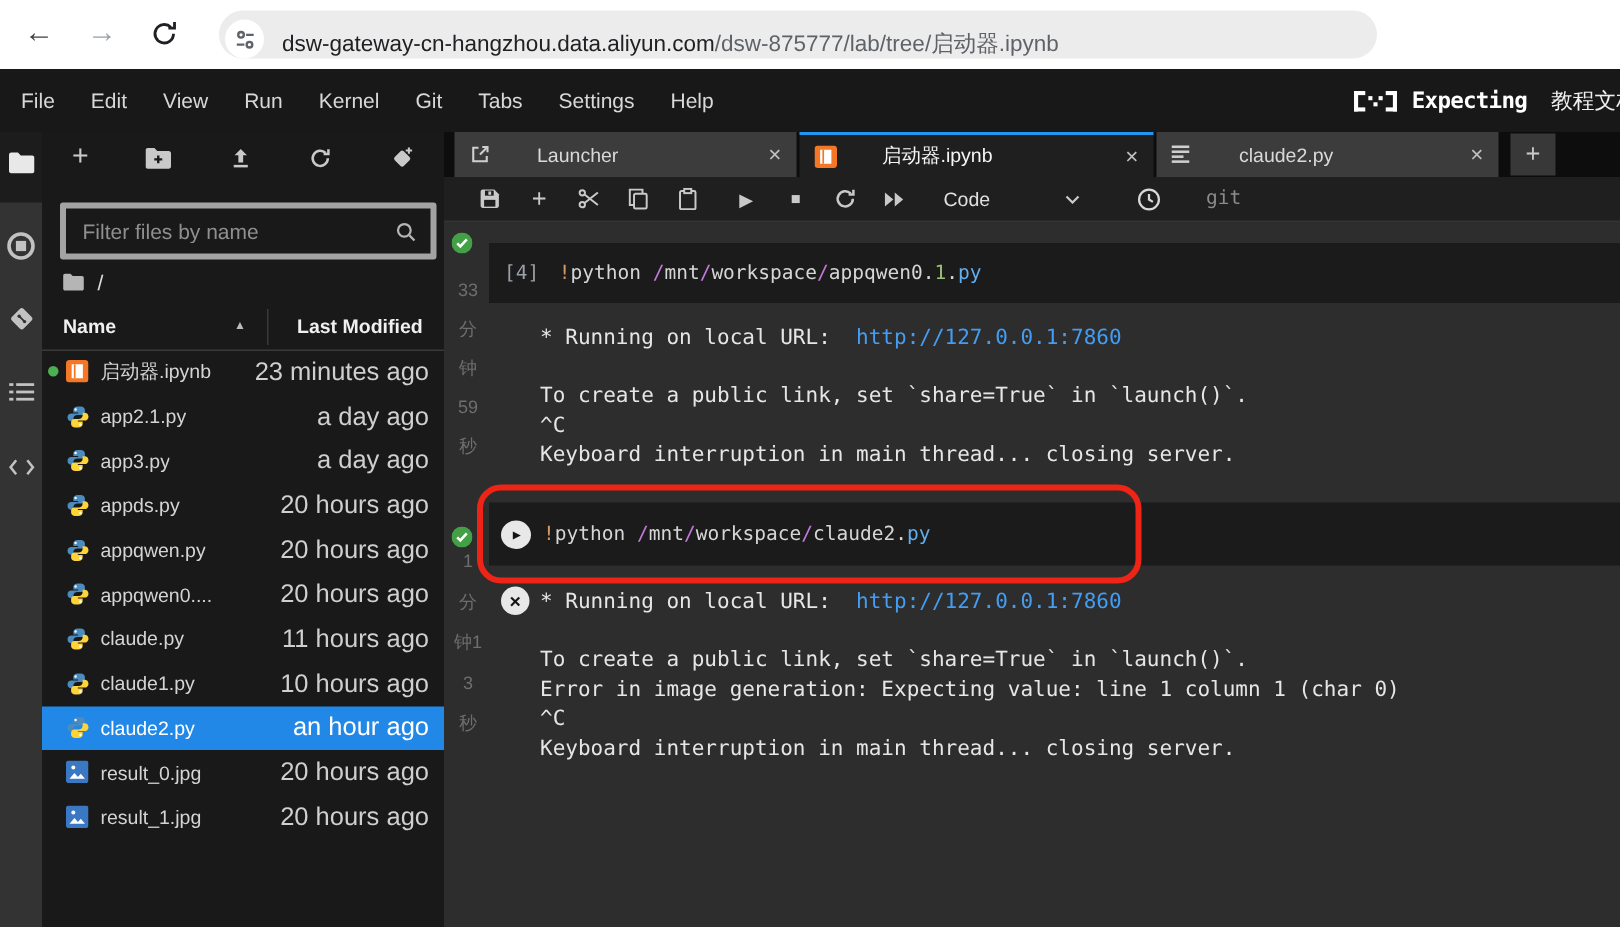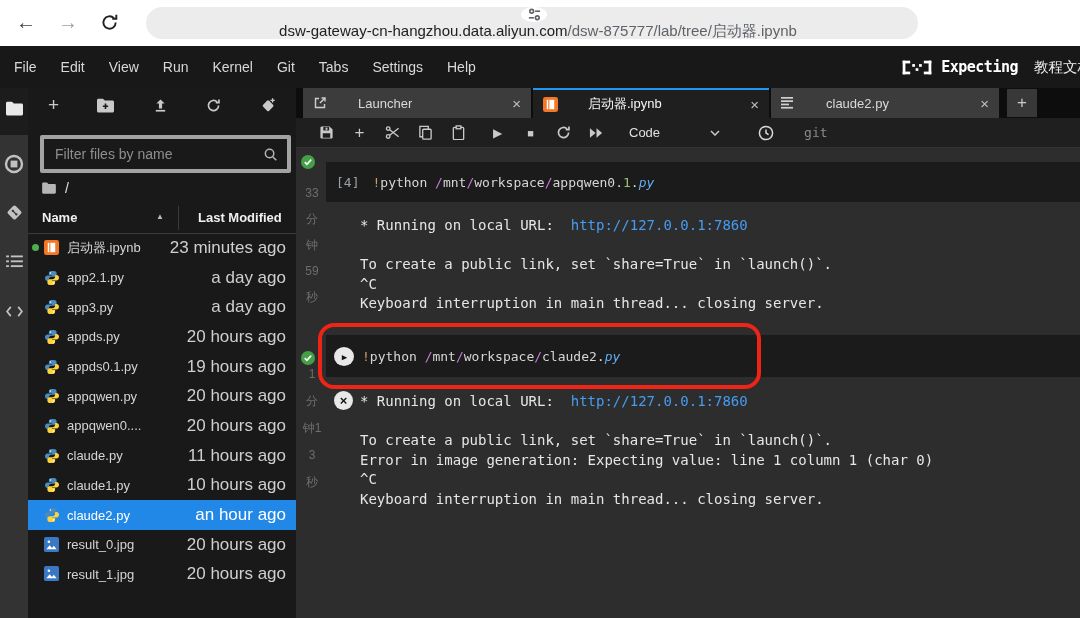--- a/index.html
+++ b/index.html
@@ -7,21 +7,21 @@
        font-family:"Liberation Sans",sans-serif;-webkit-font-smoothing:antialiased;}
   svg{display:block;}
 
   
   .browser-bar{position:absolute;left:0;top:0;width:1080px;height:46px;background:#ffffff;}
   .nav-ic{position:absolute;top:10px;font-size:20px;color:#3c4043;line-height:24px;cursor:pointer;}
   .nav-back{left:16px;}
   .nav-fwd{left:58px;color:#9aa0a6;}
   .nav-reload{left:100px;top:13px;}
   .url-pill{position:absolute;left:146px;top:7px;width:772px;height:32px;border-radius:16px;
-            background:#ececec;display:flex;align-items:center;flex-direction:column;}
+            background:#ececec;display:flex;align-items:flex-end;}
   .site-circ{width:26px;height:26px;border-radius:50%;background:#fff;margin-left:4px;
              display:flex;align-items:center;justify-content:center;}
   .url-text{margin-left:12px;font-size:15px;white-space:nowrap;}
   .url-domain{color:#202124;}
   .url-path{color:#5f6368;}
 
   
   .menubar{position:absolute;left:0;top:46px;width:1080px;height:42px;background:#181818;
            display:flex;align-items:center;color:#d8d8d8;}
   .menu-items{display:flex;align-items:center;padding-left:2px;}
@@ -103,21 +103,21 @@
   #time2{top:212px;line-height:27px;}
   .cellinput{position:absolute;left:30px;right:0;background:#1b1b1b;display:flex;align-items:center;
              font-family:"DejaVu Sans Mono",monospace;font-size:13px;cursor:text;}
   #input1{top:13px;height:40px;padding-left:10px;}
   #input2{top:186px;height:42px;padding-left:36px;}
   .prompt{color:#9aa0a6;margin-right:13px;}
   .code{white-space:pre;}
   .tok-plain{color:#d6d6d6;}
   .tok-op{color:#c678dd;}
   .tok-num{color:#98c379;}
-  .tok-prop{color:#61afef;font-style:italic;}
+  .tok-prop{color:#61afef;}
   .tok-bang{color:#d19a66;}
   .circ{position:absolute;width:19px;height:19px;border-radius:50%;background:#e8e8e8;color:#141414;
         display:flex;align-items:center;justify-content:center;cursor:pointer;}
   .circ-play{left:8px;top:12px;font-size:9px;padding-left:1px;}
   .circ-x{left:38px;top:242px;font-size:13px;font-weight:bold;}
   .celloutput{position:absolute;left:64px;font-family:"DejaVu Sans Mono",monospace;font-size:14px;color:#e6e6e6;}
   #out1{top:67px;}
   #out2{top:243px;}
   .out-line{height:19.5px;line-height:19.5px;white-space:pre;}
   .seg-link{color:#459df2;cursor:pointer;}
@@ -321,32 +321,20 @@
   </div>
         <div class="frow">
     <span class="f-ic">
             <svg width="16" height="16" viewBox="0 0 16 16">
               <path fill="#4b8bbe" d="M7.9 1C6 1 4.9 1.9 4.9 3.3V5h3.2v.6H3.6C2.1 5.6 1 6.6 1 8.2c0 1.6 1.1 2.7 2.6 2.7h1.3V9.2c0-1.4 1.2-2.5 2.6-2.5h3c1.2 0 2.1-1 2.1-2.2V3.3C12.6 1.9 11.3 1 9.9 1z"></path>
               <circle cx="6.4" cy="3" r=".8" fill="#fff"></circle>
               <path fill="#ffd43b" d="M8.1 15c1.9 0 3-.9 3-2.3V11H7.9v-.6h4.5c1.5 0 2.6-1 2.6-2.6 0-1.6-1.1-2.7-2.6-2.7h-1.3v1.7c0 1.4-1.2 2.5-2.6 2.5h-3c-1.2 0-2.1 1-2.1 2.2v1.2C3.4 14.1 4.7 15 6.1 15z"></path>
               <circle cx="9.6" cy="13" r=".8" fill="#fff"></circle>
             </svg>
           </span>
-    <span class="f-name">appds0.1.py</span>
-    <span class="f-time">19 hours ago</span>
-  </div>
-        <div class="frow">
-    <span class="f-ic">
-            <svg width="16" height="16" viewBox="0 0 16 16">
-              <path fill="#4b8bbe" d="M7.9 1C6 1 4.9 1.9 4.9 3.3V5h3.2v.6H3.6C2.1 5.6 1 6.6 1 8.2c0 1.6 1.1 2.7 2.6 2.7h1.3V9.2c0-1.4 1.2-2.5 2.6-2.5h3c1.2 0 2.1-1 2.1-2.2V3.3C12.6 1.9 11.3 1 9.9 1z"></path>
-              <circle cx="6.4" cy="3" r=".8" fill="#fff"></circle>
-              <path fill="#ffd43b" d="M8.1 15c1.9 0 3-.9 3-2.3V11H7.9v-.6h4.5c1.5 0 2.6-1 2.6-2.6 0-1.6-1.1-2.7-2.6-2.7h-1.3v1.7c0 1.4-1.2 2.5-2.6 2.5h-3c-1.2 0-2.1 1-2.1 2.2v1.2C3.4 14.1 4.7 15 6.1 15z"></path>
-              <circle cx="9.6" cy="13" r=".8" fill="#fff"></circle>
-            </svg>
-          </span>
     <span class="f-name">appqwen.py</span>
     <span class="f-time">20 hours ago</span>
   </div>
         <div class="frow">
     <span class="f-ic">
             <svg width="16" height="16" viewBox="0 0 16 16">
               <path fill="#4b8bbe" d="M7.9 1C6 1 4.9 1.9 4.9 3.3V5h3.2v.6H3.6C2.1 5.6 1 6.6 1 8.2c0 1.6 1.1 2.7 2.6 2.7h1.3V9.2c0-1.4 1.2-2.5 2.6-2.5h3c1.2 0 2.1-1 2.1-2.2V3.3C12.6 1.9 11.3 1 9.9 1z"></path>
               <circle cx="6.4" cy="3" r=".8" fill="#fff"></circle>
               <path fill="#ffd43b" d="M8.1 15c1.9 0 3-.9 3-2.3V11H7.9v-.6h4.5c1.5 0 2.6-1 2.6-2.6 0-1.6-1.1-2.7-2.6-2.7h-1.3v1.7c0 1.4-1.2 2.5-2.6 2.5h-3c-1.2 0-2.1 1-2.1 2.2v1.2C3.4 14.1 4.7 15 6.1 15z"></path>
               <circle cx="9.6" cy="13" r=".8" fill="#fff"></circle>

